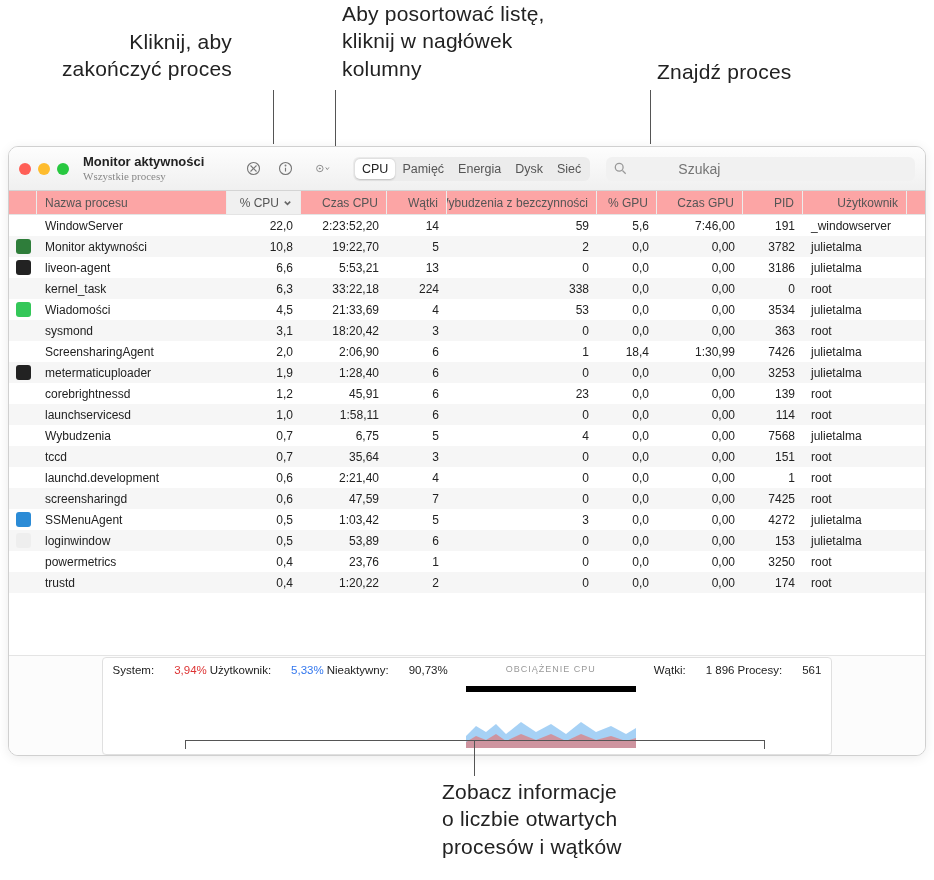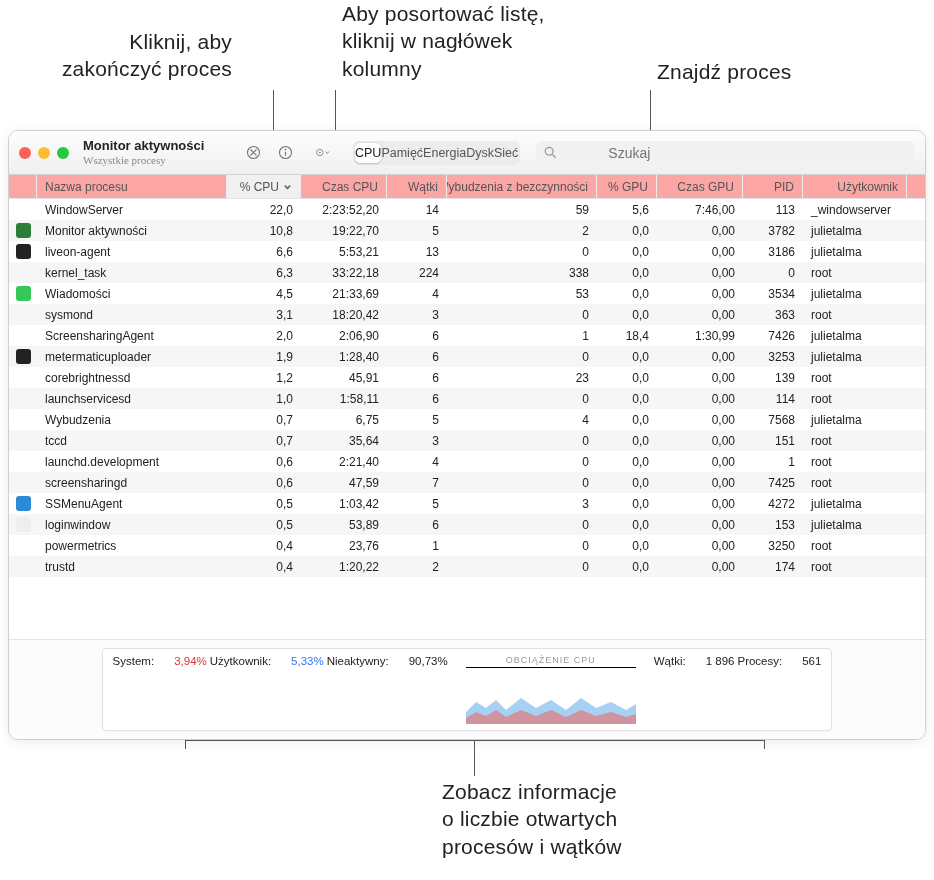--- a/index.html
+++ b/index.html
@@ -18,21 +18,21 @@
     letter-spacing: 0.2px;
     color: #222;
     line-height: 1.3;
   }
   .callout-line {
     position: absolute;
     background: #555;
   }
   .window {
     position: absolute;
-    top: 130px;
+    top: 146px;
     left: 8px;
     width: 918px;
     height: 610px;
     border: 1px solid #d0d0d0;
     border-radius: 10px;
     background: #fff;
     box-shadow: 0 2px 12px rgba(0,0,0,0.08);
     overflow: hidden;
     display: flex;
     flex-direction: column;
@@ -57,21 +57,21 @@
     display:flex; align-items:center; justify-content:center;
     color:#666; font-size:14px;
     border:1px solid transparent;
   }
   .tbbtn svg{width:15px;height:15px;stroke:#777;fill:none;stroke-width:1.5;}
   .seg {
     display:flex; background:#ececec; border-radius:6px; padding:2px;
     margin-left:6px;
   }
   .seg .segitem{
-    padding:3px 0; font-size:12.5px; color:#555; border-radius:5px;
+    padding:3px 7px; font-size:12.5px; color:#555; border-radius:5px;
     cursor:default;
   }
   .seg .segitem.active{background:#fff; box-shadow:0 0.5px 2px rgba(0,0,0,0.2); color:#222;}
   .search {
     flex:1; display:flex; align-items:center; background:#f1f1f1;
     border-radius:6px; padding:3px 8px; margin-left:8px; height:24px;
     color:#999;
   }
   .search svg{width:13px;height:13px;margin-right:5px;stroke:#999;fill:none;stroke-width:2;}
   .search input{border:none;background:transparent;outline:none;font-size:14px;flex:1;color:#444;margin-left:46px;}
@@ -110,21 +110,21 @@
     display:flex; padding:6px 10px; gap:18px;
     background:#fff;
     box-shadow:0 1px 1px rgba(0,0,0,0.02);
   }
   .statcol{display:flex;gap:3px;font-size:11.5px;min-width:160px;}
   .statrow{display:flex;justify-content:space-between;gap:20px;}
   .statrow .v{tab-size:4;}
   .red{color:#d33;}
   .blue{color:#37e;}
   .chart{width:170px;display:flex;flex-direction:column;align-items:center;}
-  .chart .ct{font-size:9px;letter-spacing:1px;color:#999;border-bottom:1px solid #000000;width:100%;text-align:center;padding-bottom:2px;margin-bottom:2px;}
+  .chart .ct{font-size:9px;letter-spacing:1px;color:#999;border-bottom:6px solid #000000;width:100%;text-align:center;padding-bottom:12px;margin-bottom:2px;}
   .chart svg{width:100%;height:54px;}
   .brace{
     position:absolute; border-top:1px solid #555;
     height:8px;
   }
   .brace::before,.brace::after{
     content:"";position:absolute;top:0;width:1px;height:8px;background:#555;
   }
   .brace::before{left:0;} .brace::after{right:0;}
 </style>
@@ -212,21 +212,21 @@
   <div class="tbody" id="tbody">
       <div class="row">
         <div class="ic"></div>
         <div class="c left">WindowServer</div>
         <div class="c">22,0</div>
         <div class="c">2:23:52,20</div>
         <div class="c">14</div>
         <div class="c">59</div>
         <div class="c">5,6</div>
         <div class="c">7:46,00</div>
-        <div class="c">113</div>
+        <div class="c">191</div>
         <div class="c left">_windowserver</div>
       </div>
       <div class="row">
         <div class="ic">
           <div class="appicon" style="background:#2e7d3a"></div>
         </div>
         <div class="c left">Monitor aktywności</div>
         <div class="c">10,8</div>
         <div class="c">19:22,70</div>
         <div class="c">5</div>

